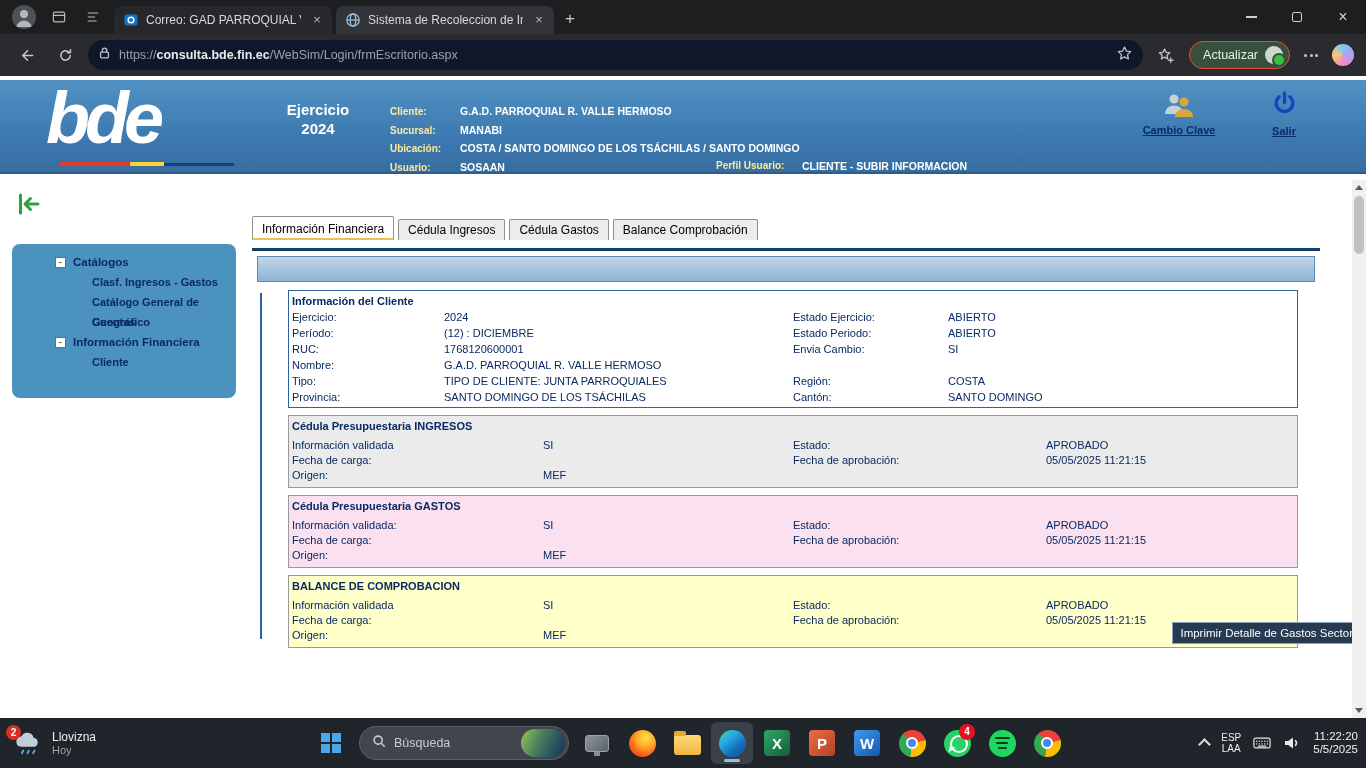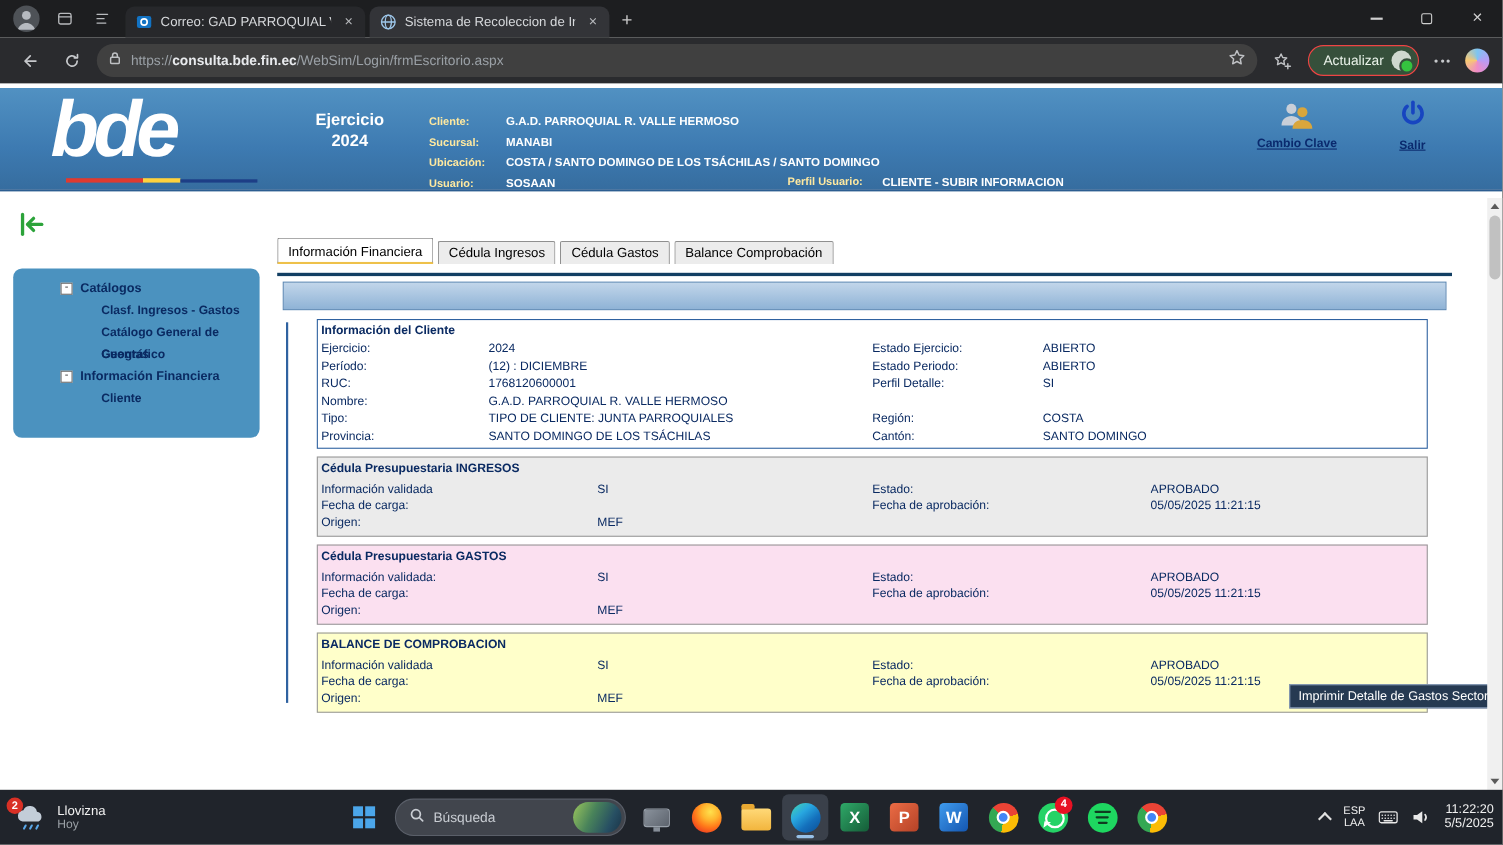--- a/index.html
+++ b/index.html
@@ -24,21 +24,21 @@
   .winbtn{width:46px;height:34px;display:flex;align-items:center;justify-content:center;color:#d0d0d0;flex:none;}
   .mini{width:11px;height:2px;background:#d0d0d0;display:block;}
   .maxi{width:10px;height:10px;border:1px solid #d0d0d0;border-radius:2px;display:block;}
   .closebtn{font-size:16px;}
   .closebtn::before{content:"×";}
 
   
   .toolbar{position:absolute;top:34px;left:0;width:100%;height:42px;background:#2a2b2e;display:flex;align-items:center;padding:0 12px;gap:8px;}
   .navbtn{width:30px;height:30px;border-radius:6px;display:flex;align-items:center;justify-content:center;flex:none;}
   .navbtn svg{width:17px;height:17px;stroke:#c6c8cb;fill:none;stroke-width:1.8;stroke-linecap:round;stroke-linejoin:round;}
-  .urlbar{flex:1;height:30px;background:#404040;border-radius:15px;display:flex;align-items:center;padding:0 10px;gap:8px;}
+  .urlbar{flex:1;height:30px;background:#0f172a;border-radius:15px;display:flex;align-items:center;padding:0 10px;gap:8px;}
   .lock svg{width:13px;height:14px;stroke:#bfc1c4;fill:none;stroke-width:1.5;}
   .url{font-size:12.5px;color:#9aa0a6;white-space:nowrap;overflow:hidden;}
   .u2{color:#e8eaed;font-weight:bold;}
   .star{margin-left:auto;}
   .star svg,.favico svg{width:17px;height:17px;stroke:#bfc1c4;fill:none;stroke-width:1.4;stroke-linejoin:round;}
   .update-pill{height:28px;border-radius:14px;background:#36503b;border:1px solid #ef4444;color:#e9f2e9;font-size:12.5px;display:flex;align-items:center;gap:7px;padding:0 6px 0 13px;flex:none;}
   .upd-ico{width:18px;height:18px;border-radius:50%;background:#cfd8cf;position:relative;display:block;}
   .upd-ico::after{content:"";position:absolute;right:-3px;bottom:-3px;width:10px;height:10px;border-radius:50%;background:#35c23f;border:2px solid #36503b;}
   .dots{display:flex;gap:2.5px;width:26px;height:26px;align-items:center;justify-content:center;}
   .dots i{width:3px;height:3px;border-radius:50%;background:#c6c8cb;}
@@ -342,21 +342,21 @@
         </div>
         <div class="prow client-cols">
           <span class="lab">Período:</span>
             <span class="val">(12) : DICIEMBRE</span>
           <span class="lab">Estado Periodo:</span>
             <span class="val">ABIERTO</span>
         </div>
         <div class="prow client-cols">
           <span class="lab">RUC:</span>
             <span class="val">1768120600001</span>
-          <span class="lab">Perfil Detalle:</span>
+          <span class="lab">Envia Cambio:</span>
             <span class="val">SI</span>
         </div>
         <div class="prow client-cols">
           <span class="lab">Nombre:</span>
             <span class="val">G.A.D. PARROQUIAL R. VALLE HERMOSO</span>
           <span class="lab"></span>
             <span class="val"></span>
         </div>
         <div class="prow client-cols">
           <span class="lab">Tipo:</span>

